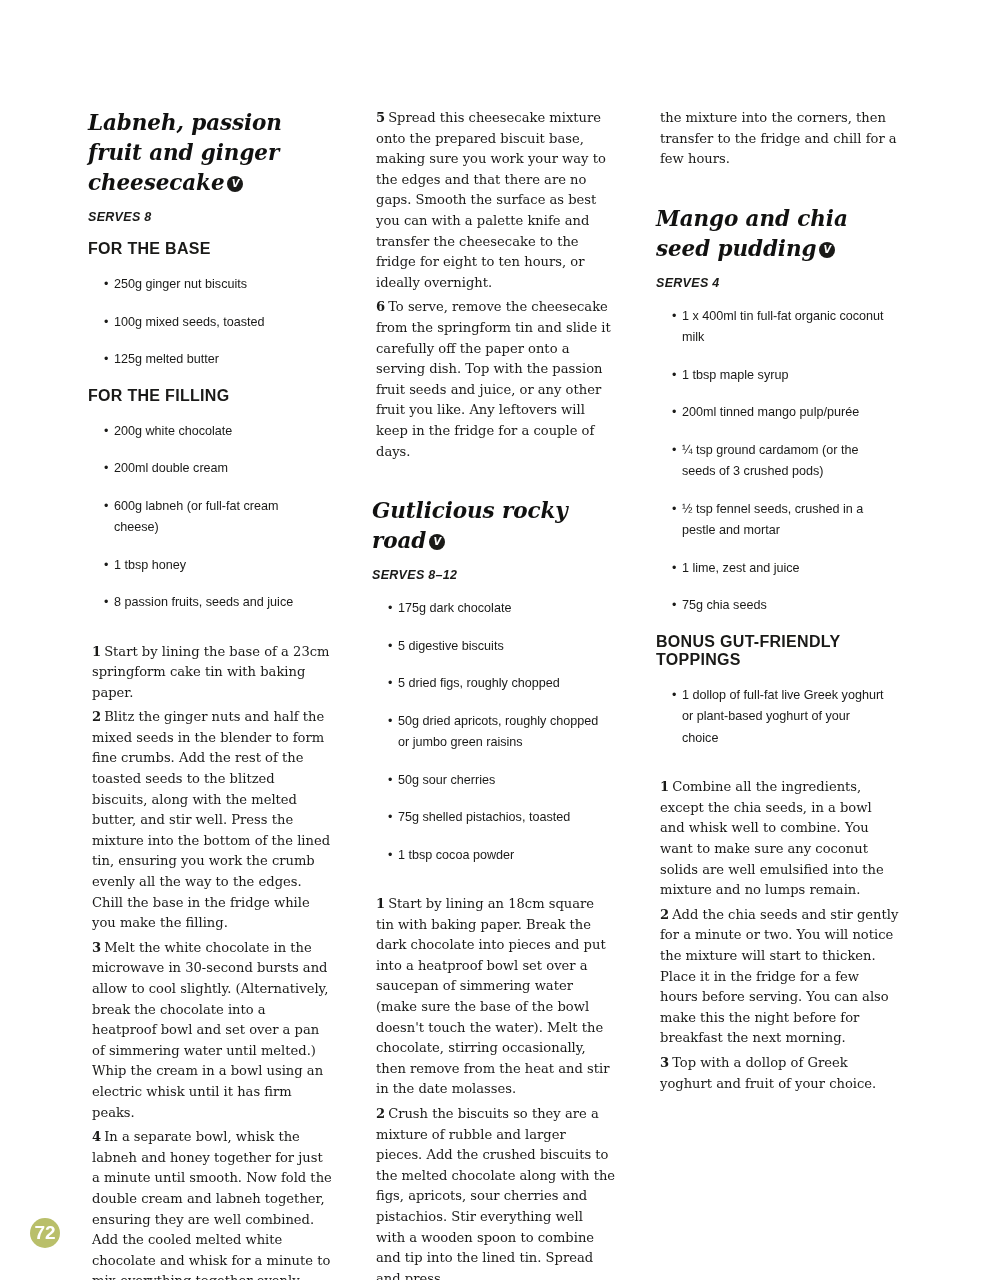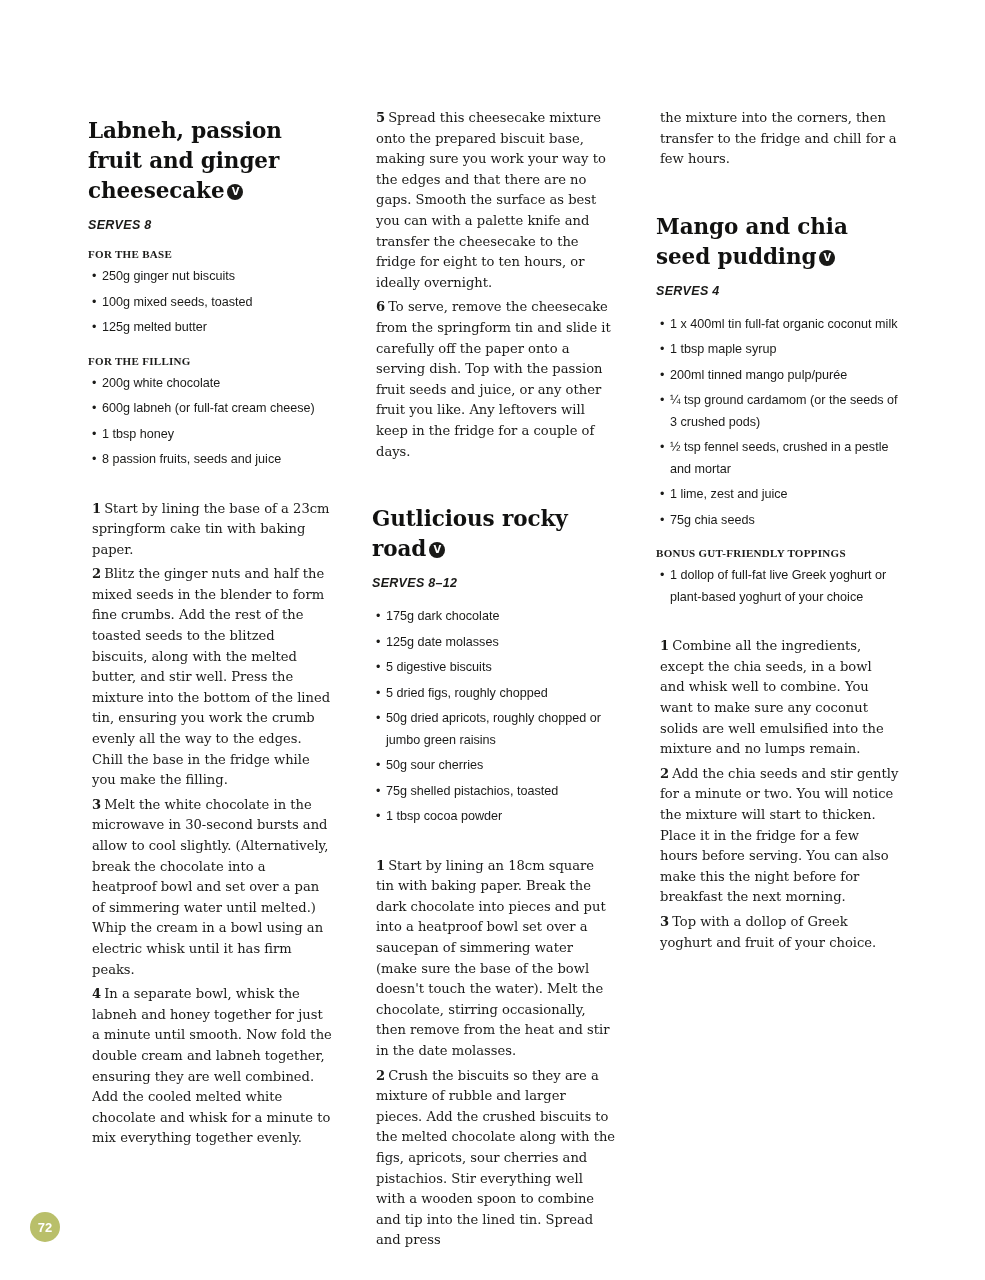--- a/index.html
+++ b/index.html
@@ -34,22 +34,23 @@
     width: 248px;
     position: relative;
   }
   
   h1.recipe-title {
     font-family: "DejaVu Serif", serif;
     font-weight: bold;
     font-size: 21.5px;
     line-height: 30px;
     letter-spacing: -0.1px;
-    margin: 12px 0 12px 0;
+    margin: 4px 0 12px 0;
     color: #111110;
+    font-style: italic;
   }
   .veg-badge {
     display: inline-block;
     width: 16px;
     height: 16px;
     border-radius: 50%;
     background: #1a1a18;
     color: #ffffff;
     font-family: "DejaVu Sans", sans-serif;
     font-size: 10px;
@@ -61,38 +62,38 @@
   }
   .serves {
     font-family: "Liberation Sans", sans-serif;
     font-weight: bold;
     font-size: 12.5px;
     letter-spacing: 0.3px;
     margin: 0 0 16px 0;
     font-style: italic;
   }
   .subhead {
-    font-family: Liberation Serif, serif;
-    font-weight: bold;
-    font-size: 11px;
+    font-family: Liberation Sans, sans-serif;
+    font-weight: bold;
+    font-size: 16px;
     letter-spacing: 0.3px;
     margin: 0 0 6px 0;
   }
   ul.ing {
     list-style: none;
     margin: 0 0 16px 0;
     padding: 0;
     font-family: "Liberation Sans", sans-serif;
     font-size: 12.6px;
     line-height: 21.5px;
   }
   ul.ing li {
     position: relative;
     padding-left: 10px;
-    margin: 4px;
+    margin: 16px;
   }
   ul.ing li::before {
     content: "\2022";
     position: absolute;
     left: 0;
     top: 0;
   }
   .steps {
     font-family: "DejaVu Serif", serif;
     font-size: 13.1px;
@@ -106,28 +107,28 @@
   }
   .stepnum {
     font-weight: bold;
     margin-right: 3px;
   }
   .spacer-lg { height: 26px; }
   .spacer-sm { height: 8px; }
   .page-number {
     position: absolute;
     left: 30px;
-    bottom: 38px;
+    bottom: 32px;
     width: 30px;
     height: 30px;
     border-radius: 50%;
     background: #b9bf6a;
     color: #ffffff;
     font-family: "Liberation Sans", sans-serif;
-    font-size: 13px;
+    font-size: 19px;
     font-weight: bold;
     display: flex;
     align-items: center;
     justify-content: center;
   }
 </style>
 </head>
 <body>
 
 <div class="page">
@@ -141,20 +142,21 @@
       <div class="subhead">FOR THE BASE</div>
       <ul class="ing">
         <li>250g ginger nut biscuits</li>
         <li>100g mixed seeds, toasted</li>
         <li>125g melted butter</li>
       </ul>
 
       <div class="subhead">FOR THE FILLING</div>
       <ul class="ing">
         <li>200g white chocolate</li>
+        <li>200ml double cream</li>
         <li>600g labneh (or full-fat cream cheese)</li>
         <li>1 tbsp honey</li>
         <li>8 passion fruits, seeds and juice</li>
       </ul>
 
       <div class="spacer-sm"></div>
 
       <div class="steps">
         <p><span class="stepnum">1</span><span>Start by lining the base of a 23cm springform cake tin with baking paper.</span></p>
         <p><span class="stepnum">2</span><span>Blitz the ginger nuts and half the mixed seeds in the blender to form fine crumbs. Add the rest of the toasted seeds to the blitzed biscuits, along with the melted butter, and stir well. Press the mixture into the bottom of the lined tin, ensuring you work the crumb evenly all the way to the edges. Chill the base in the fridge while you make the filling.</span></p>
@@ -169,21 +171,20 @@
         <p><span class="stepnum">6</span><span>To serve, remove the cheesecake from the springform tin and slide it carefully off the paper onto a serving dish. Top with the passion fruit seeds and juice, or any other fruit you like. Any leftovers will keep in the fridge for a couple of days.</span></p>
       </div>
 
       <div class="spacer-lg"></div>
 
       <h1 class="recipe-title"><span>Gutlicious rocky road</span><span class="veg-badge">V</span></h1>
       <div class="serves">SERVES 8–12</div>
 
       <ul class="ing">
         <li>175g dark chocolate</li>
-        <li>125g date molasses</li>
         <li>5 digestive biscuits</li>
         <li>5 dried figs, roughly chopped</li>
         <li>50g dried apricots, roughly chopped or jumbo green raisins</li>
         <li>50g sour cherries</li>
         <li>75g shelled pistachios, toasted</li>
         <li>1 tbsp cocoa powder</li>
       </ul>
 
       <div class="spacer-sm"></div>
 

